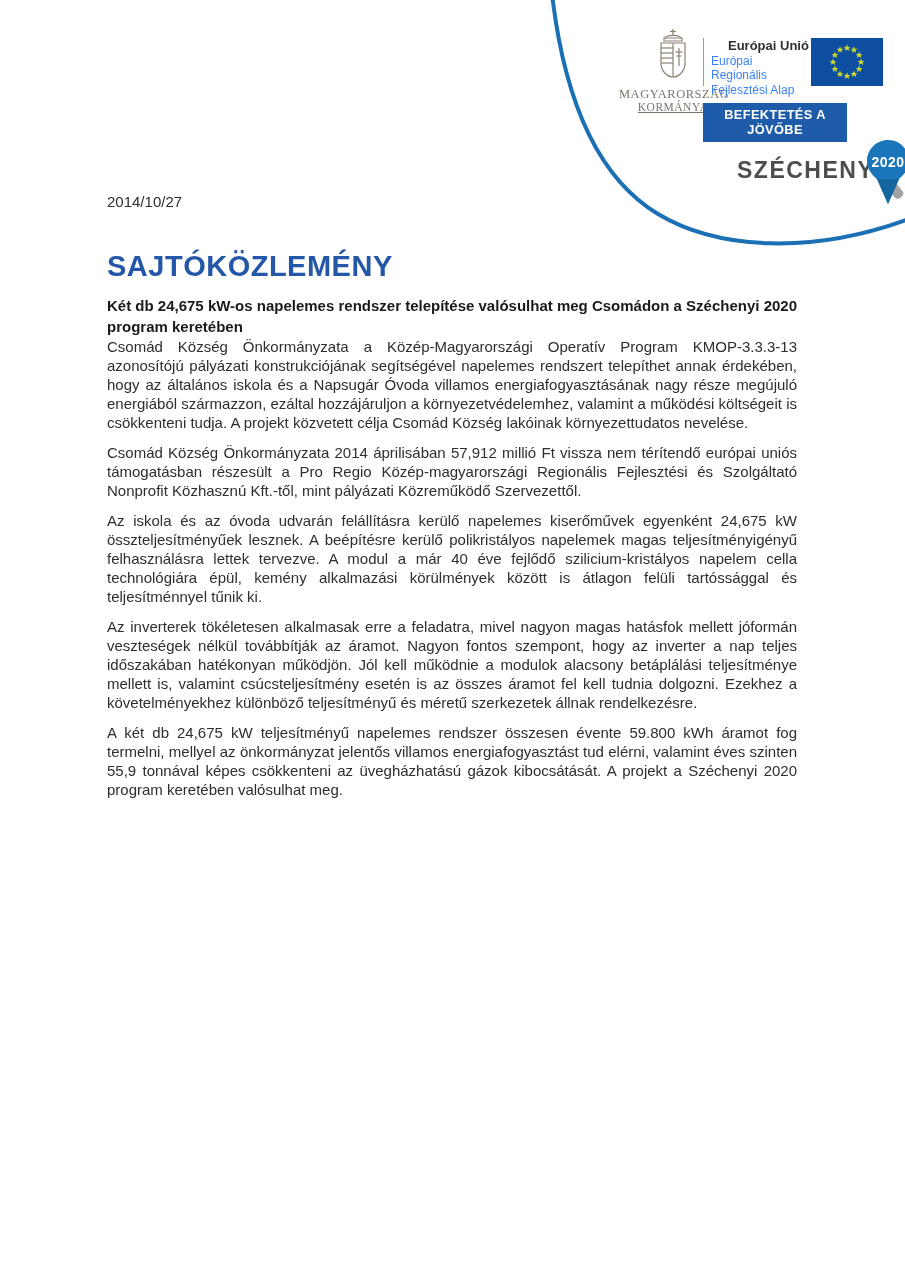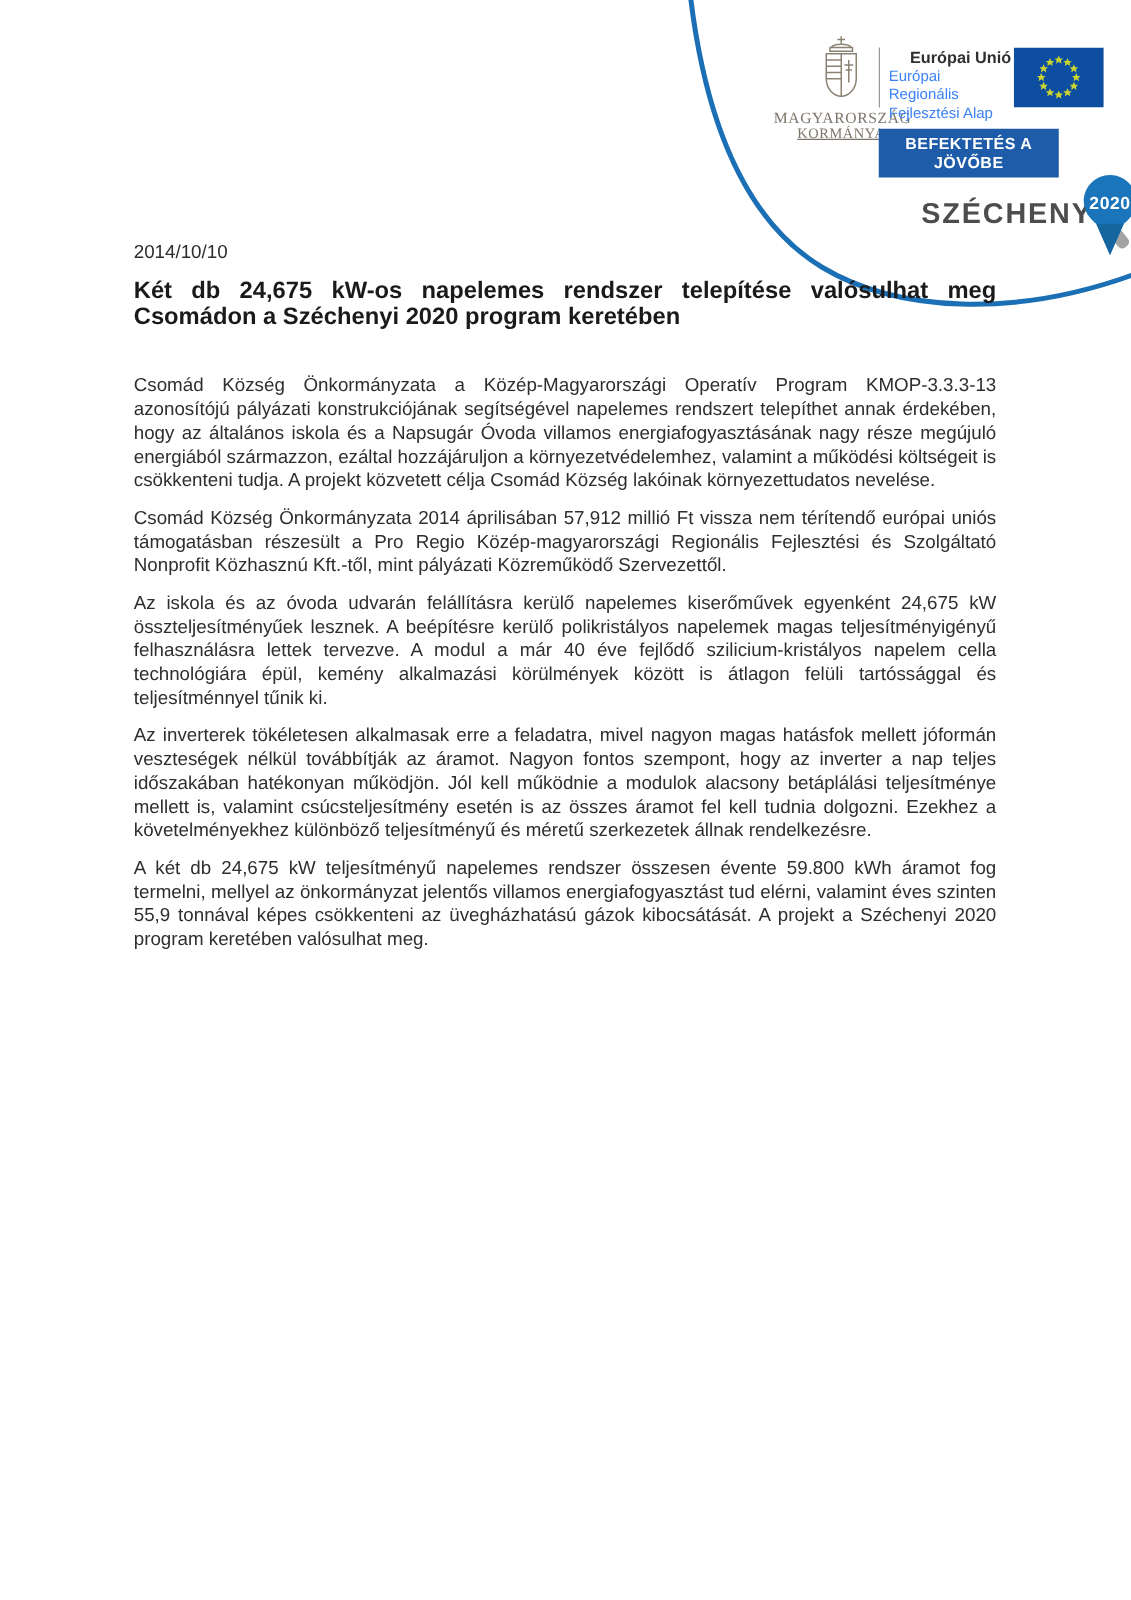--- a/index.html
+++ b/index.html
@@ -64,24 +64,24 @@
     font-size:29px;font-weight:bold;color:var(--accent-title);
     letter-spacing:0.5px;
   }
   .doc-headline{
     margin-top:15px;
     font-size:15px;font-weight:bold;color:#1a1a1a;
     letter-spacing:-0.2px;
   }
   .doc-subheadline{
     margin-top:12px;
-    font-size:19px;font-weight:bold;color:#1a1a1a;
+    font-size:15px;font-weight:bold;color:#1a1a1a;
     line-height:21px;text-align:justify;
   }
-  .doc-paragraphs{margin-top:35px;}
+  .doc-paragraphs{}
   .doc-paragraphs p{
     margin:0 0 11px 0;
     font-size:15px;line-height:19px;
     text-align:justify;color:#2e2e2e;
   }
 </style>
 </head>
 <body>
 
 <div class="page">
@@ -146,21 +146,22 @@
     <span class="szechenyi-text">SZÉCHENYI</span>
     <svg class="szechenyi-pin" viewBox="0 0 46 72" aria-hidden="true">
       <rect x="26" y="46" width="10" height="15" rx="4" transform="rotate(-38 31 53)" style="fill:#A3A3A3;"></rect>
       <path d="M23,2 C34.6,2 44,11.4 44,23 C44,31 39,37 34,41 L23,66 L12,41 C7,37 2,31 2,23 C2,11.4 11.4,2 23,2 Z" style="fill:var(--pin-blue);"></path>
       <path d="M12,41 L34,41 L23,66 Z" style="fill:#15669F;"></path>
       <text x="23" y="29" text-anchor="middle" style="fill:#ffffff;font-family:'Liberation Sans',sans-serif;font-size:14px;font-weight:bold;letter-spacing:0.5px;">2020</text>
     </svg>
   </div>
 
   <div class="content">
-    <div class="doc-date">2014/10/10</div>
+    <div class="doc-date">2014/10/27</div>
+    <div class="doc-title">SAJTÓKÖZLEMÉNY</div>
     <div class="doc-subheadline">Két db 24,675 kW-os napelemes rendszer telepítése valósulhat meg Csomádon a Széchenyi 2020 program keretében</div>
     <div class="doc-paragraphs">
       <p>Csomád Község Önkormányzata a Közép-Magyarországi Operatív Program KMOP-3.3.3-13 azonosítójú pályázati konstrukciójának segítségével napelemes rendszert telepíthet annak érdekében, hogy az általános iskola és a Napsugár Óvoda villamos energiafogyasztásának nagy része megújuló energiából származzon, ezáltal hozzájáruljon a környezetvédelemhez, valamint a működési költségeit is csökkenteni tudja. A projekt közvetett célja Csomád Község lakóinak környezettudatos nevelése.</p>
       <p>Csomád Község Önkormányzata 2014 áprilisában 57,912 millió Ft vissza nem térítendő európai uniós támogatásban részesült a Pro Regio Közép-magyarországi Regionális Fejlesztési és Szolgáltató Nonprofit Közhasznú Kft.-től, mint pályázati Közreműködő Szervezettől.</p>
       <p>Az iskola és az óvoda udvarán felállításra kerülő napelemes kiserőművek egyenként 24,675 kW összteljesítményűek lesznek. A beépítésre kerülő polikristályos napelemek magas teljesítményigényű felhasználásra lettek tervezve. A modul a már 40 éve fejlődő szilicium-kristályos napelem cella technológiára épül, kemény alkalmazási körülmények között is átlagon felüli tartóssággal és teljesítménnyel tűnik ki.</p>
       <p>Az inverterek tökéletesen alkalmasak erre a feladatra, mivel nagyon magas hatásfok mellett jóformán veszteségek nélkül továbbítják az áramot. Nagyon fontos szempont, hogy az inverter a nap teljes időszakában hatékonyan működjön. Jól kell működnie a modulok alacsony betáplálási teljesítménye mellett is, valamint csúcsteljesítmény esetén is az összes áramot fel kell tudnia dolgozni. Ezekhez a követelményekhez különböző teljesítményű és méretű szerkezetek állnak rendelkezésre.</p>
       <p>A két db 24,675 kW teljesítményű napelemes rendszer összesen évente 59.800 kWh áramot fog termelni, mellyel az önkormányzat jelentős villamos energiafogyasztást tud elérni, valamint éves szinten 55,9 tonnával képes csökkenteni az üvegházhatású gázok kibocsátását. A projekt a Széchenyi 2020 program keretében valósulhat meg.</p>
     </div>
   </div>
 

